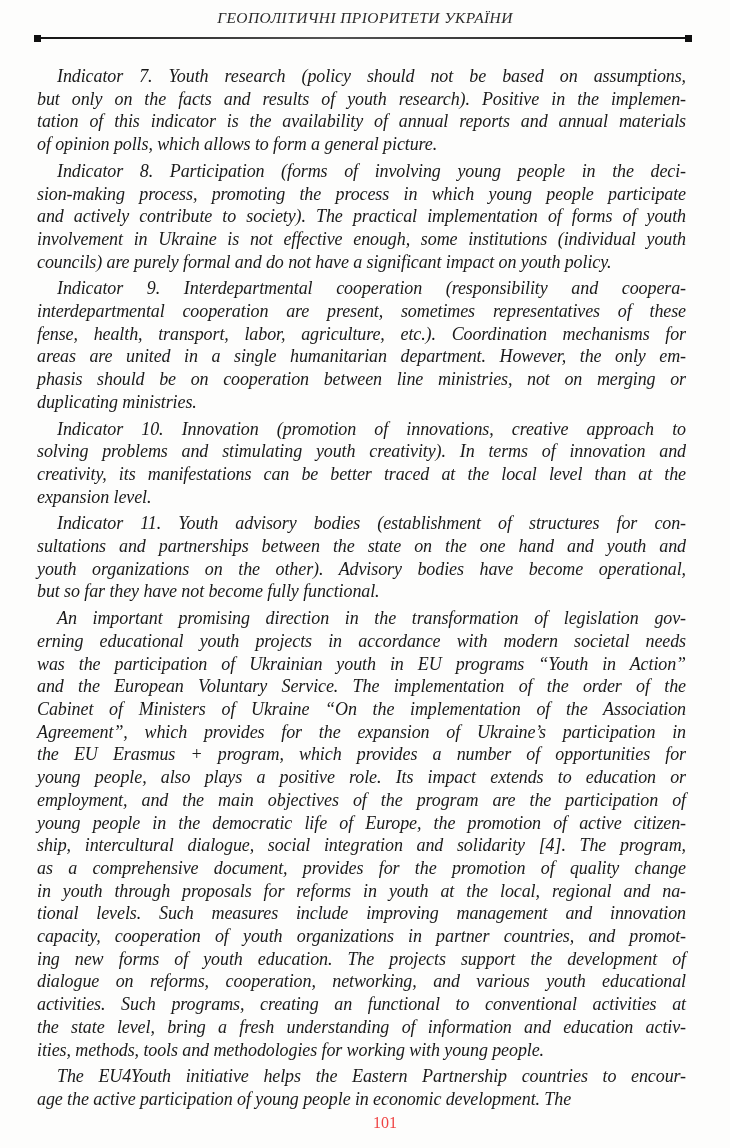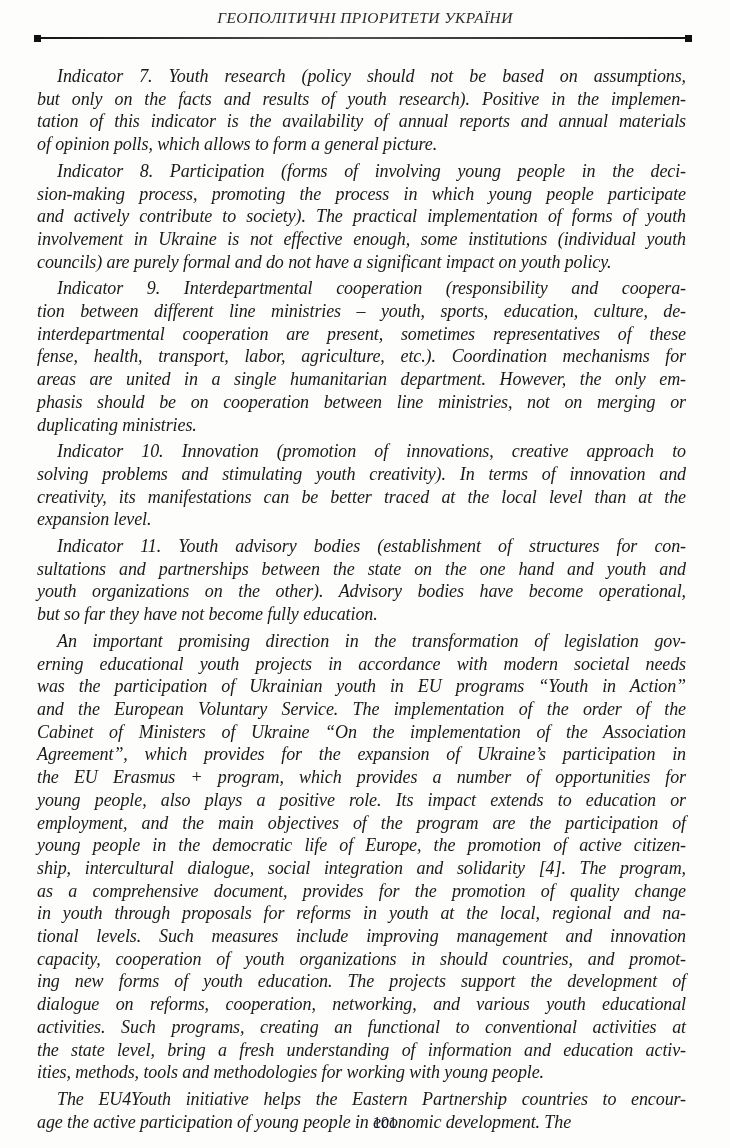--- a/index.html
+++ b/index.html
@@ -53,21 +53,21 @@
     text-align-last: justify;
     white-space: normal;
   }
   .text-line.last { text-align-last: left; }
   .text-line.first { text-indent: 20px; }
   .page-number {
     position: absolute;
     top: 1114px; left: 0; right: 0;
     text-align: center;
     font-size: 16px;
-    color: #0f172a;
+    color: #ef4444;
     margin-left: 40px;
   }
 </style>
 </head>
 <body>
 
 <div class="page">
   <div class="running-head">ГЕОПОЛІТИЧНІ ПРІОРИТЕТИ УКРАЇНИ</div>
   <div class="head-rule"></div>
 
@@ -80,55 +80,54 @@
       </p>
       <p class="para">
         <span class="text-line first">Indicator 8. Participation (forms of involving young people in the deci-</span>
         <span class="text-line">sion-making process, promoting the process in which young people participate</span>
         <span class="text-line">and actively contribute to society). The practical implementation of forms of youth</span>
         <span class="text-line">involvement in Ukraine is not effective enough, some institutions (individual youth</span>
         <span class="text-line last">councils) are purely formal and do not have a significant impact on youth policy.</span>
       </p>
       <p class="para">
         <span class="text-line first">Indicator 9. Interdepartmental cooperation (responsibility and coopera-</span>
-        <span class="text-line">tion between different line ministries – youth, sports, education, culture, de-</span>
         <span class="text-line">interdepartmental cooperation are present, sometimes representatives of these</span>
         <span class="text-line">fense, health, transport, labor, agriculture, etc.). Coordination mechanisms for</span>
         <span class="text-line">areas are united in a single humanitarian department. However, the only em-</span>
         <span class="text-line">phasis should be on cooperation between line ministries, not on merging or</span>
         <span class="text-line last">duplicating ministries.</span>
       </p>
       <p class="para">
         <span class="text-line first">Indicator 10. Innovation (promotion of innovations, creative approach to</span>
         <span class="text-line">solving problems and stimulating youth creativity). In terms of innovation and</span>
         <span class="text-line">creativity, its manifestations can be better traced at the local level than at the</span>
         <span class="text-line last">expansion level.</span>
       </p>
       <p class="para">
         <span class="text-line first">Indicator 11. Youth advisory bodies (establishment of structures for con-</span>
         <span class="text-line">sultations and partnerships between the state on the one hand and youth and</span>
         <span class="text-line">youth organizations on the other). Advisory bodies have become operational,</span>
-        <span class="text-line last">but so far they have not become fully education.</span>
+        <span class="text-line last">but so far they have not become fully functional.</span>
       </p>
       <p class="para">
         <span class="text-line first">An important promising direction in the transformation of legislation gov-</span>
         <span class="text-line">erning educational youth projects in accordance with modern societal needs</span>
         <span class="text-line">was the participation of Ukrainian youth in EU programs “Youth in Action”</span>
         <span class="text-line">and the European Voluntary Service. The implementation of the order of the</span>
         <span class="text-line">Cabinet of Ministers of Ukraine “On the implementation of the Association</span>
         <span class="text-line">Agreement”, which provides for the expansion of Ukraine’s participation in</span>
         <span class="text-line">the EU Erasmus + program, which provides a number of opportunities for</span>
         <span class="text-line">young people, also plays a positive role. Its impact extends to education or</span>
         <span class="text-line">employment, and the main objectives of the program are the participation of</span>
         <span class="text-line">young people in the democratic life of Europe, the promotion of active citizen-</span>
         <span class="text-line">ship, intercultural dialogue, social integration and solidarity [4]. The program,</span>
         <span class="text-line">as a comprehensive document, provides for the promotion of quality change</span>
         <span class="text-line">in youth through proposals for reforms in youth at the local, regional and na-</span>
         <span class="text-line">tional levels. Such measures include improving management and innovation</span>
-        <span class="text-line">capacity, cooperation of youth organizations in should countries, and promot-</span>
+        <span class="text-line">capacity, cooperation of youth organizations in partner countries, and promot-</span>
         <span class="text-line">ing new forms of youth education. The projects support the development of</span>
         <span class="text-line">dialogue on reforms, cooperation, networking, and various youth educational</span>
         <span class="text-line">activities. Such programs, creating an functional to conventional activities at</span>
         <span class="text-line">the state level, bring a fresh understanding of information and education activ-</span>
         <span class="text-line last">ities, methods, tools and methodologies for working with young people.</span>
       </p>
       <p class="para">
         <span class="text-line first">The EU4Youth initiative helps the Eastern Partnership countries to encour-</span>
         <span class="text-line last">age the active participation of young people in economic development. The</span>
       </p>

